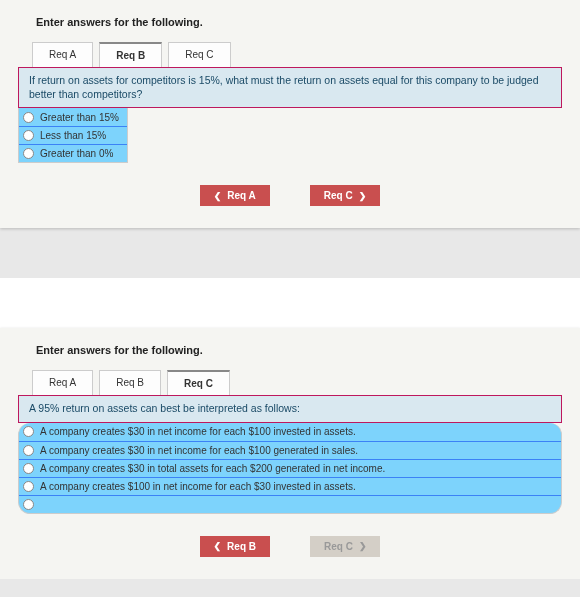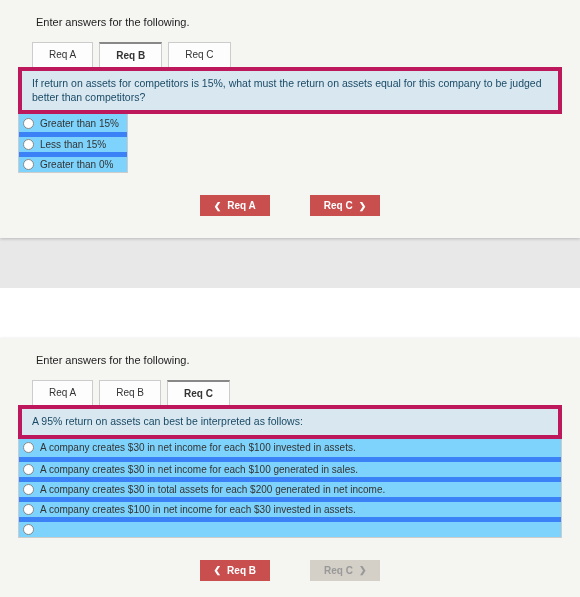--- a/index.html
+++ b/index.html
@@ -10,21 +10,21 @@
     width: 580px;
   }
   .page {
     background: #f5f5f2;
     padding: 12px 18px 22px 18px;
     margin-bottom: 50px;
     box-shadow: 0 1px 3px rgba(0,0,0,0.2);
   }
   .page:last-child { margin-bottom: 0; }
   .instr {
-    font-weight: normal;
+    font-weight: bold;
     color: #222;
     padding: 4px 0 14px 18px;
     font-size: 11px;
   }
   .tabs {
     display: flex;
     gap: 6px;
     margin-left: 14px;
   }
   .tab {
@@ -35,37 +35,37 @@
     font-size: 10px;
     color: #333;
     cursor: pointer;
   }
   .tab.active {
     border-top: 2px solid #888;
     font-weight: bold;
   }
   .question-bar {
     background: #d9e8f0;
-    border: 4px solid #be185d;
+    border: 1px solid #be185d;
     padding: 6px 10px;
     color: #1a4a66;
     font-size: 10.5px;
     line-height: 1.3;
   }
   .options {
     border: 1px solid #ccc;
     border-top: none;
     width: fit-content;
     background: #7dd3fc;
   }
-  .options.full { width: 100%; }
+  .options.full { width: 100%; border-radius: 12px; }
   .opt-row {
     display: flex;
     align-items: center;
-    border-top: 5px solid #3b82f6;
+    border-top: 1px solid #3b82f6;
     padding: 2px 8px 2px 4px;
     font-size: 10px;
     color: #333;
     min-height: 18px;
   }
   .opt-row:first-child { border-top: none; }
   .radio {
     width: 11px;
     height: 11px;
     border: 1px solid #888;

